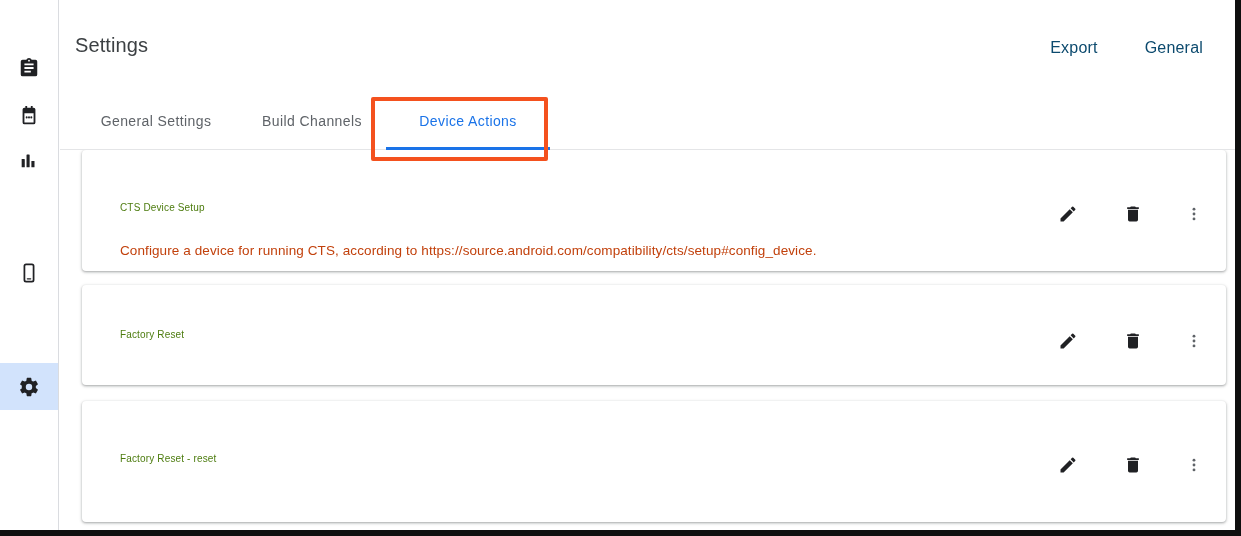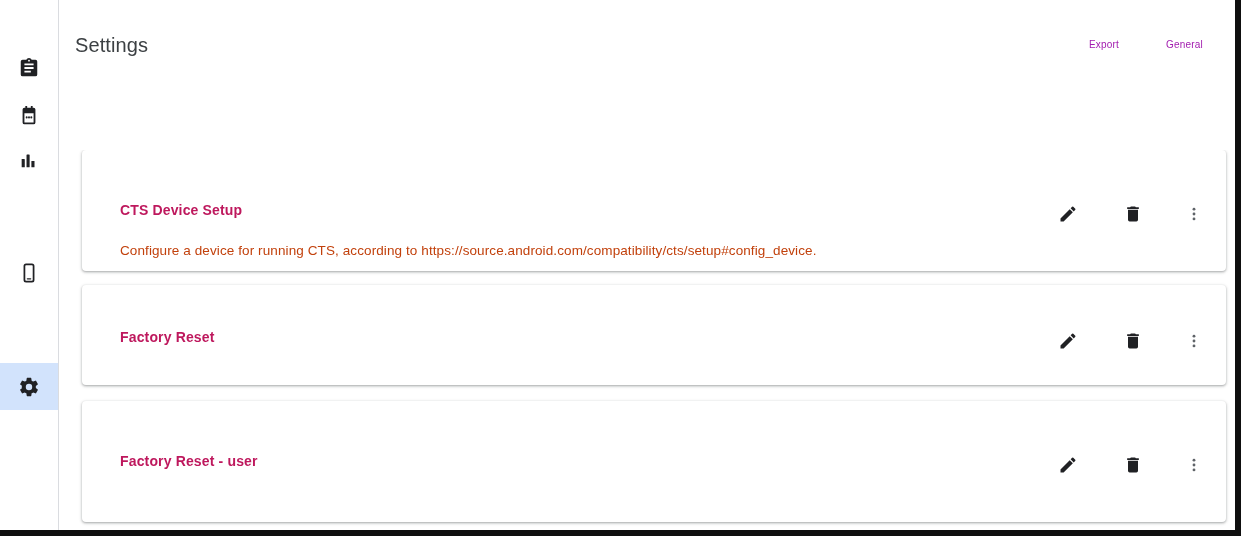--- a/index.html
+++ b/index.html
@@ -70,22 +70,22 @@
     font-weight: 400;
     letter-spacing: 0.1px;
   }
   #header-actions {
     position: absolute;
     right: 32px; top: 19px;
     display: flex;
     gap: 47px;
   }
   .header-link {
-    font-size: 10px;
-    color: #a21caf;
+    font-size: 16px;
+    color: #0c4a6e;
     cursor: pointer;
     letter-spacing: 0.2px;
   }
 
   
   #tabs-bar {
     position: relative;
     height: 59px;
     border-bottom: 1px solid #e4e5e7;
     background: #ffffff;
@@ -157,23 +157,23 @@
     padding: 0 38px;
   }
   .card.with-desc { height: 121px; }
   .card.no-desc   { height: 100px; }
   .card-spacer-14 { height: 14px; }
   .card-spacer-16 { height: 16px; }
 
   .card-title {
     position: absolute;
     left: 38px;
-    font-size: 14px;
-    color: #be185d;
-    font-weight: 700;
+    font-size: 10px;
+    color: #4d7c0f;
+    font-weight: 400;
     letter-spacing: 0.15px;
     white-space: nowrap;
   }
   .card.with-desc .card-title { top: 52px; }
   .card.no-desc   .card-title { top: 44px; }
 
   .card-desc {
     position: absolute;
     left: 38px;
     top: 93px;
@@ -264,20 +264,28 @@
   <main id="content">
 
     <header id="page-header">
       <h1 id="page-title">Settings</h1>
       <div id="header-actions">
         <span class="header-link">Export</span>
         <span class="header-link">General</span>
       </div>
     </header>
 
+    <div id="tabs-bar">
+      <div id="tabs-row">
+        <div class="tab" id="tab-0">General Settings</div>
+        <div class="tab" id="tab-1">Build Channels</div>
+        <div class="tab active" id="tab-2">Device Actions</div>
+      </div>
+      <div id="tab-highlight"></div>
+    </div>
 
     <section id="cards-area">
 
       <div class="card with-desc">
         <div class="card-title">CTS Device Setup</div>
         <div class="card-desc">Configure a device for running CTS, according to https://source.android.com/compatibility/cts/setup#config_device.</div>
         <div class="card-actions">
           <button class="icon-btn">
             <span>
               <svg width="20" height="20" viewBox="0 0 24 24" fill="#202124">
@@ -331,21 +339,21 @@
                   <circle cx="12" cy="18.5" r="1.9"></circle>
               </svg>
             </span>
           </button>
         </div>
       </div>
 
       <div class="card-spacer-16"></div>
 
       <div class="card with-desc">
-        <div class="card-title">Factory Reset - user</div>
+        <div class="card-title">Factory Reset - reset</div>
         <div class="card-actions">
           <button class="icon-btn">
             <span>
               <svg width="20" height="20" viewBox="0 0 24 24" fill="#202124">
                 <path d="M3 17.25V21h3.75L17.81 9.94l-3.75-3.75L3 17.25zM20.71 7.04a1 1 0 0 0 0-1.41l-2.34-2.34a1 1 0 0 0-1.41 0l-1.83 1.83 3.75 3.75 1.83-1.83z"></path>
               </svg>
             </span>
           </button>
           <button class="icon-btn">
             <span>

